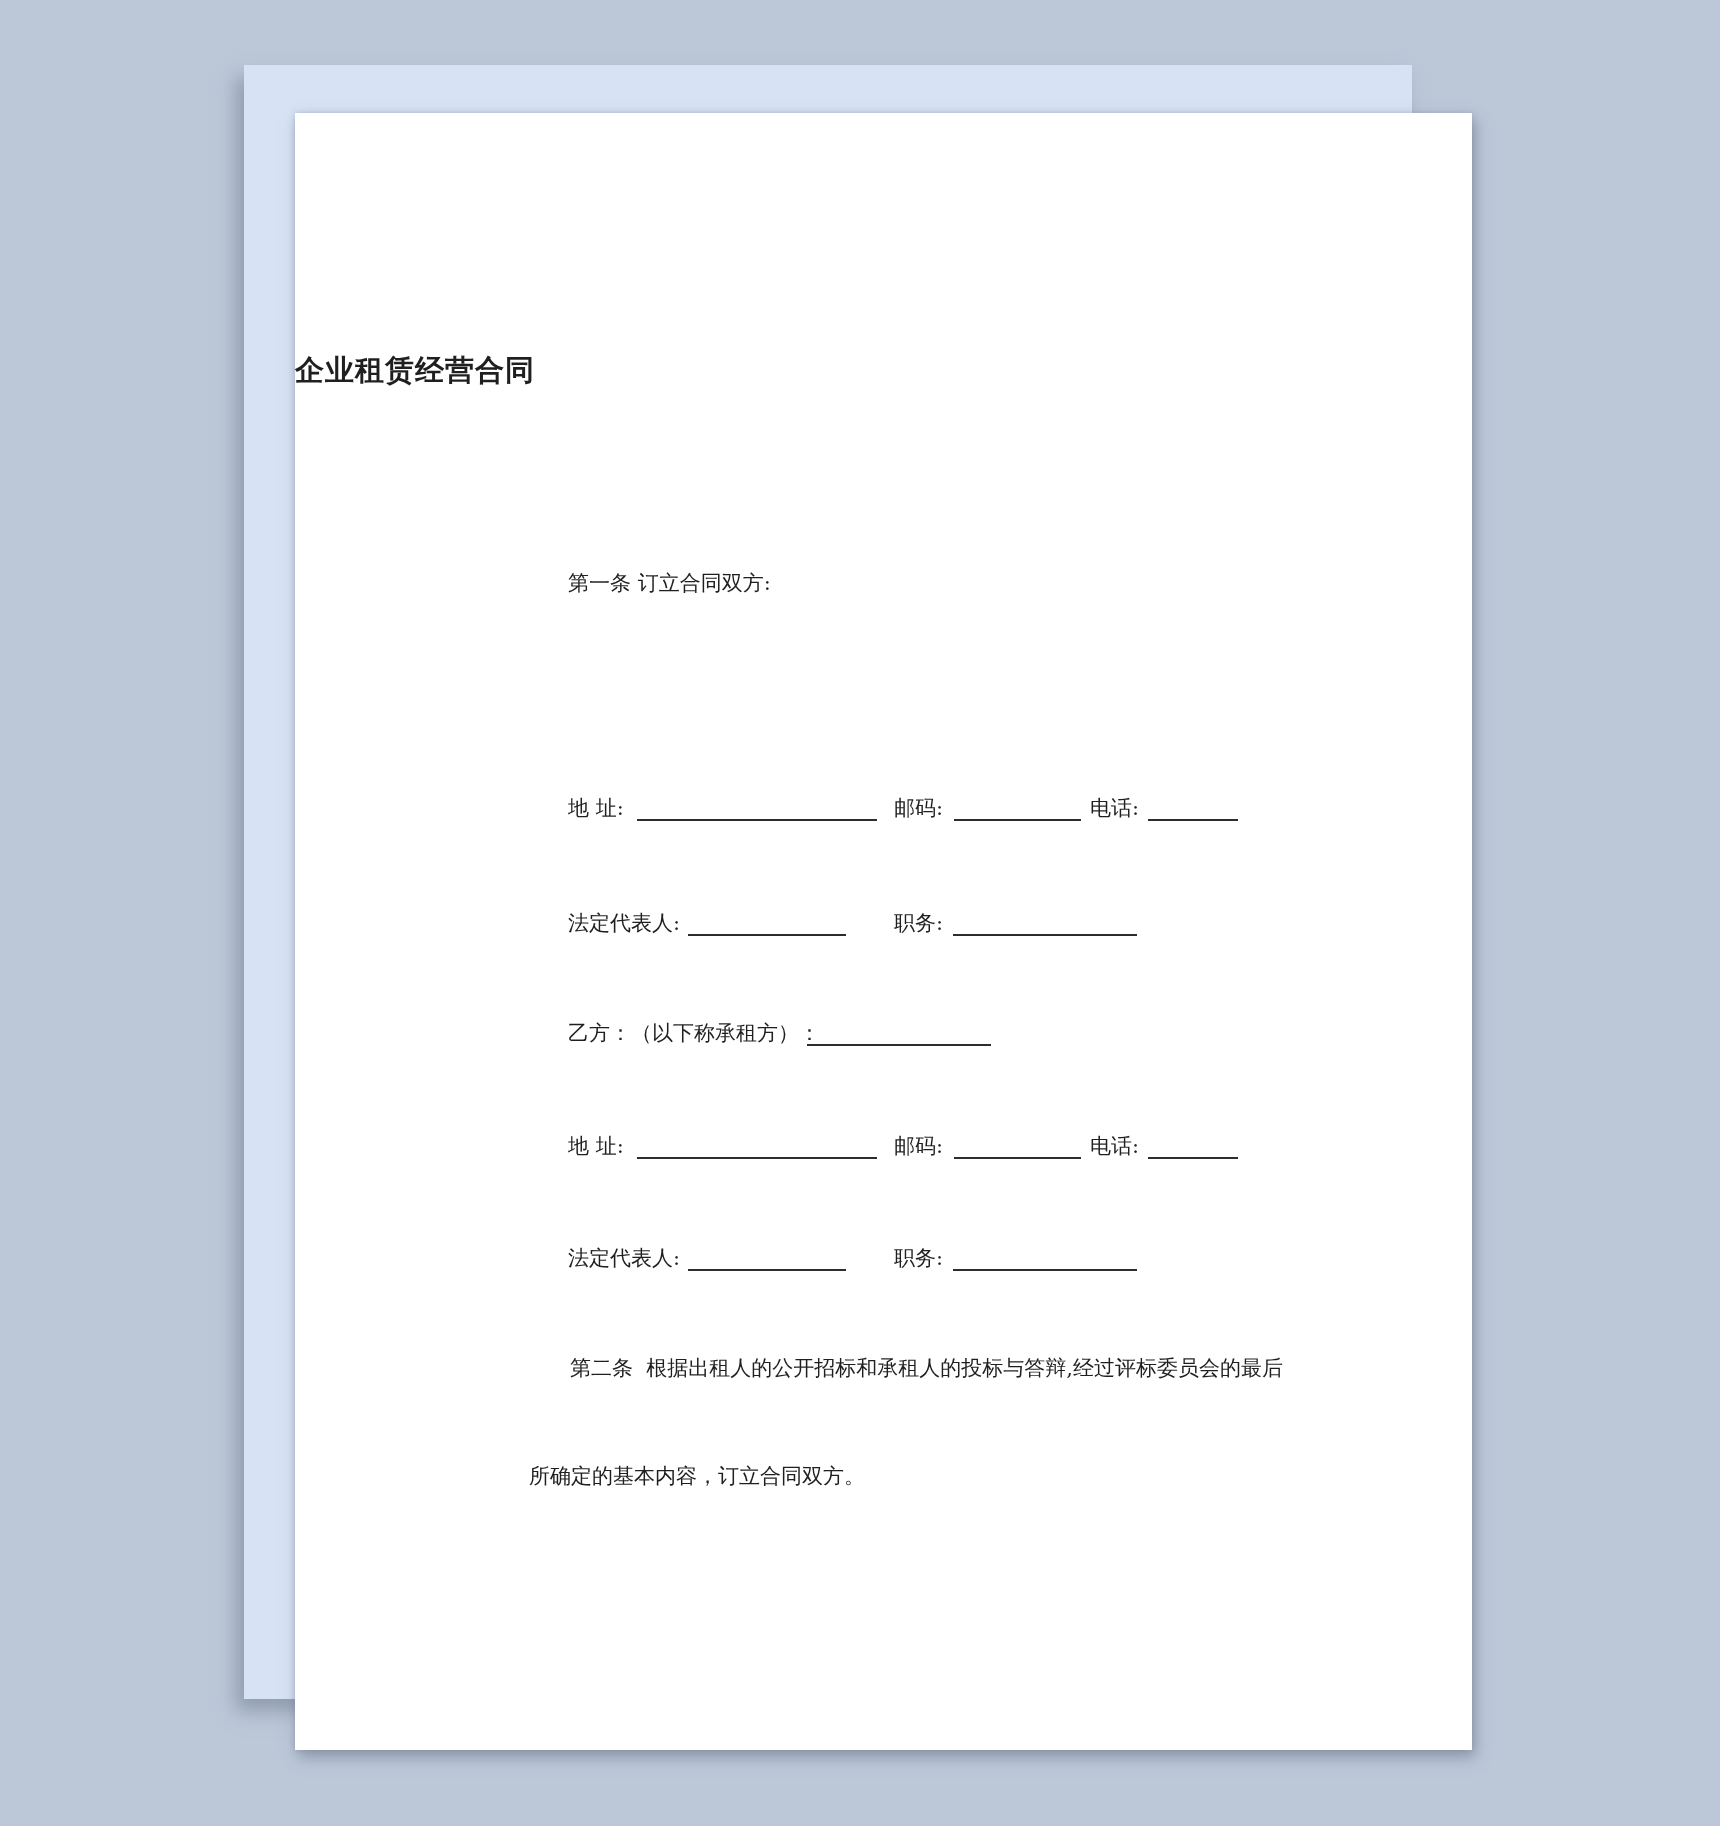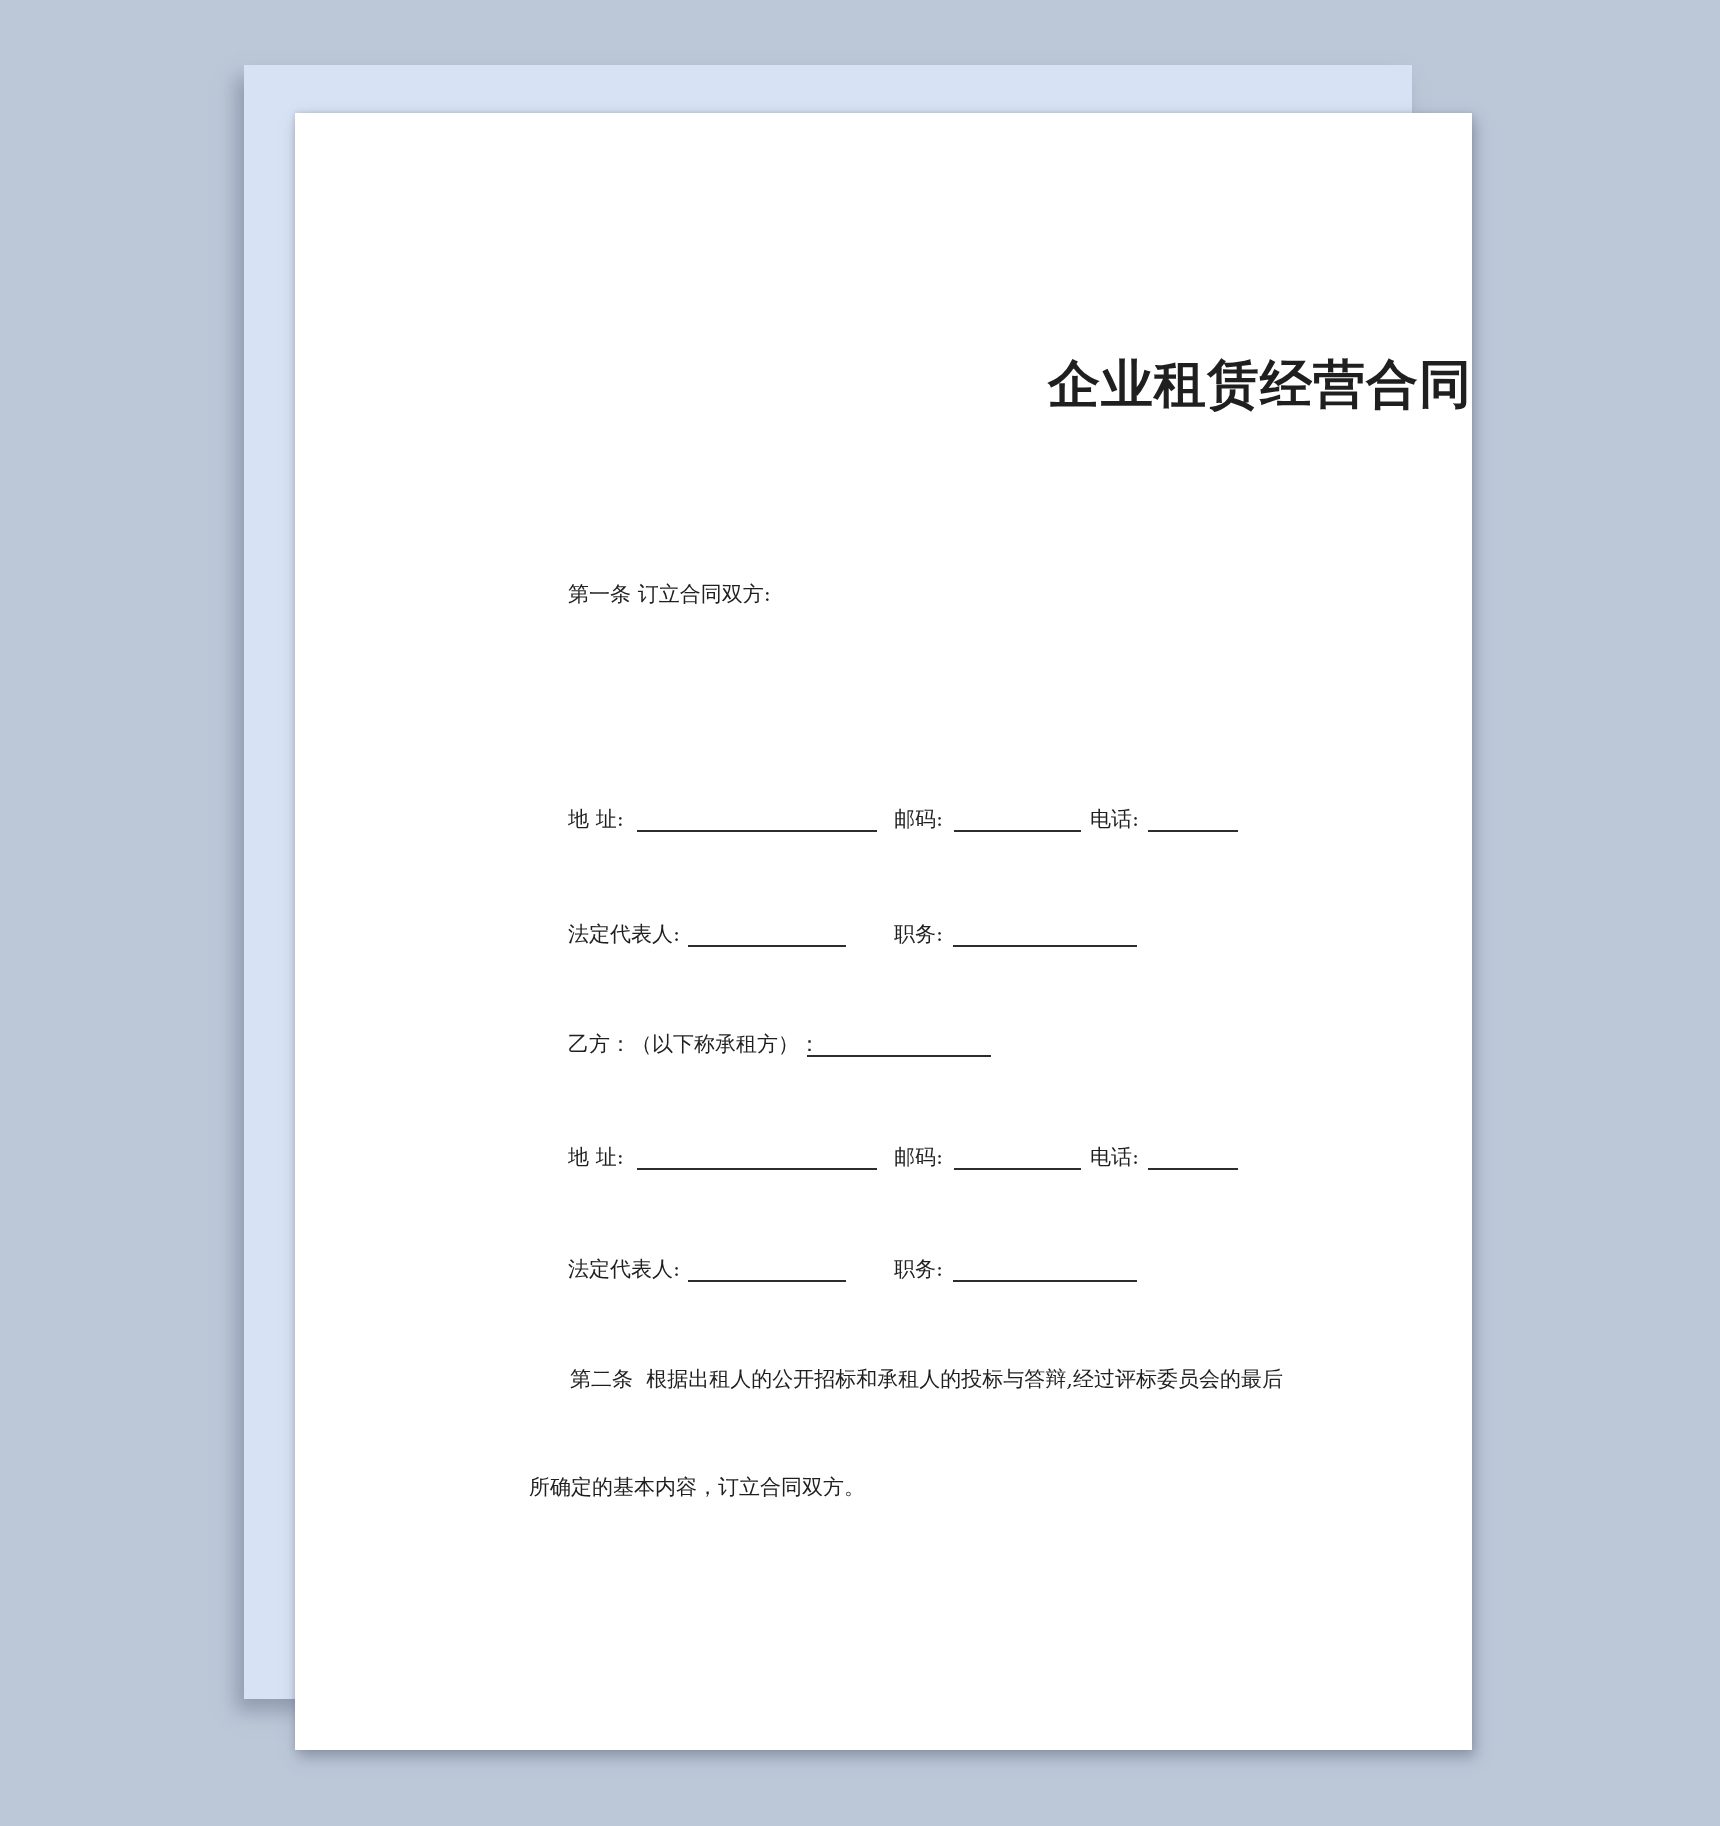--- a/index.html
+++ b/index.html
@@ -23,35 +23,34 @@
     left:295px;top:113px;
     width:1177px;height:1637px;
     background:#ffffff;
     box-shadow:0 0 5px rgba(120,132,152,0.35), 3px 7px 14px rgba(96,108,130,0.55);
   }
   .doc-title{
     position:absolute;
     top:240px;left:0;
     width:100%;
     margin:0;
-    text-align:right;
-    font-size:52px;
+    text-align:left;
+    font-size:29px;
     font-weight:600;
     letter-spacing:1px;
     line-height:1.2;
   }
   .line{
     position:absolute;
     left:0;
     width:100%;
     height:28px;
     font-size:21px;
     line-height:26px;
     white-space:pre;
-    margin-top:11px;
   }
   .seg{
     position:absolute;
     top:0;
     white-space:pre;
   }
   .blank{
     position:absolute;
     top:0;
     height:24px;

